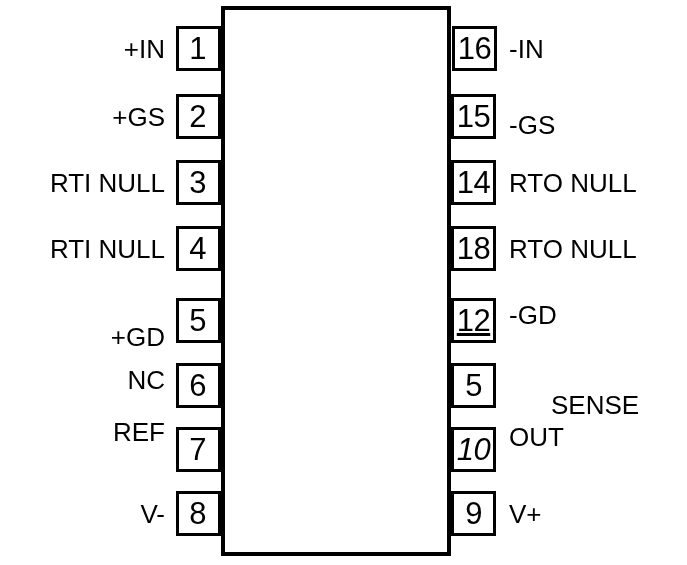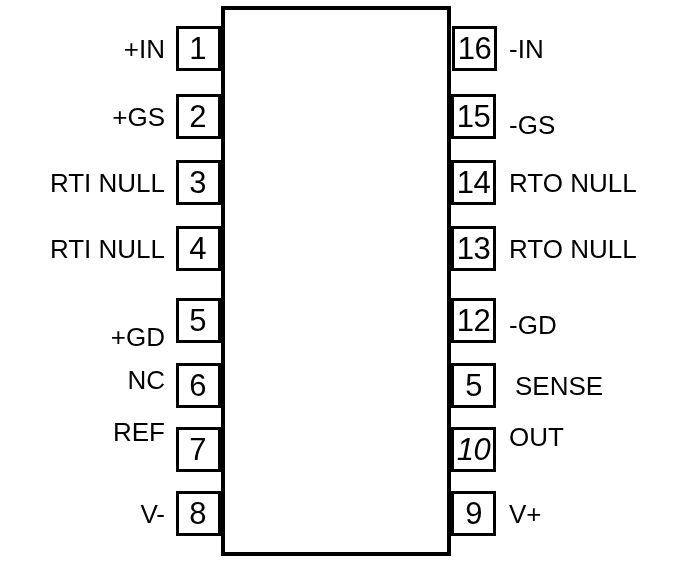--- a/index.html
+++ b/index.html
@@ -135,31 +135,31 @@
       <div class="pin-label right" style="top: 26px;">-IN</div>
       <div class="pin-box right" style="top: 94px; left: 451px;">
         <span class="pin-num">15</span>
       </div>
       <div class="pin-label right" style="top: 102px;">-GS</div>
       <div class="pin-box right" style="top: 160px; left: 451px;">
         <span class="pin-num">14</span>
       </div>
       <div class="pin-label right" style="top: 160px;">RTO NULL</div>
       <div class="pin-box right" style="top: 226px; left: 451px;">
-        <span class="pin-num">13</span>
+        <span class="pin-num">18</span>
       </div>
       <div class="pin-label right" style="top: 226px;">RTO NULL</div>
-      <div class="pin-box right" style="top: 298px; left: 451px;">
+      <div class="pin-box right" style="top: 298px; left: 451px; text-decoration: underline;">
         <span class="pin-num">12</span>
       </div>
-      <div class="pin-label right" style="top: 302px;">-GD</div>
+      <div class="pin-label right" style="top: 292px;">-GD</div>
       <div class="pin-box right" style="top: 363px; left: 451px;">
         <span class="pin-num">5</span>
       </div>
-      <div class="pin-label right indent" style="top: 363px;">SENSE</div>
+      <div class="pin-label right indent" style="top: 382px; margin-left: 36px;">SENSE</div>
       <div class="pin-box right" style="top: 427px; left: 451px; font-style: italic;">
         <span class="pin-num">10</span>
       </div>
       <div class="pin-label right" style="top: 414px;">OUT</div>
       <div class="pin-box right" style="top: 491px; left: 451px;">
         <span class="pin-num">9</span>
       </div>
       <div class="pin-label right" style="top: 491px;">V+</div>
     </div>
 

